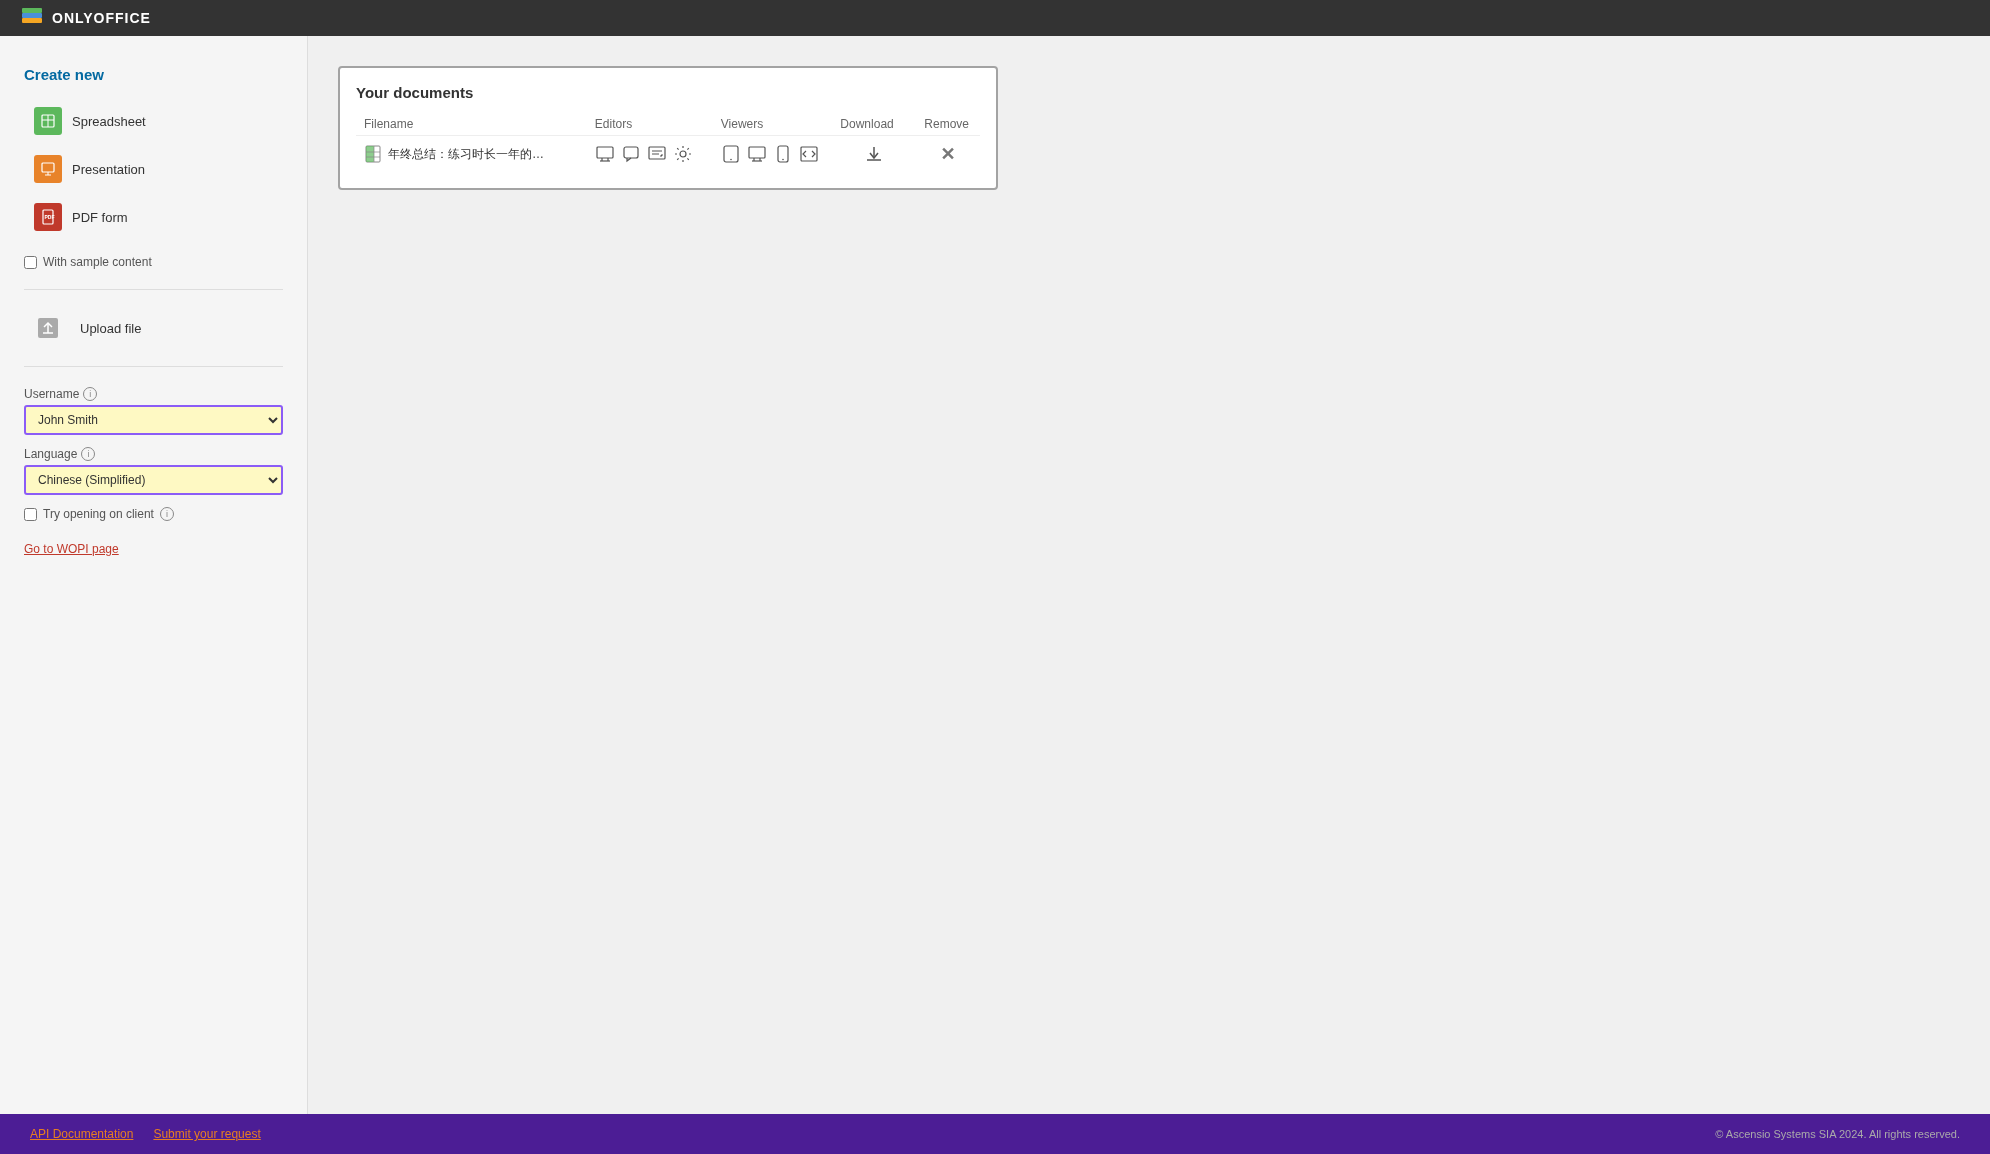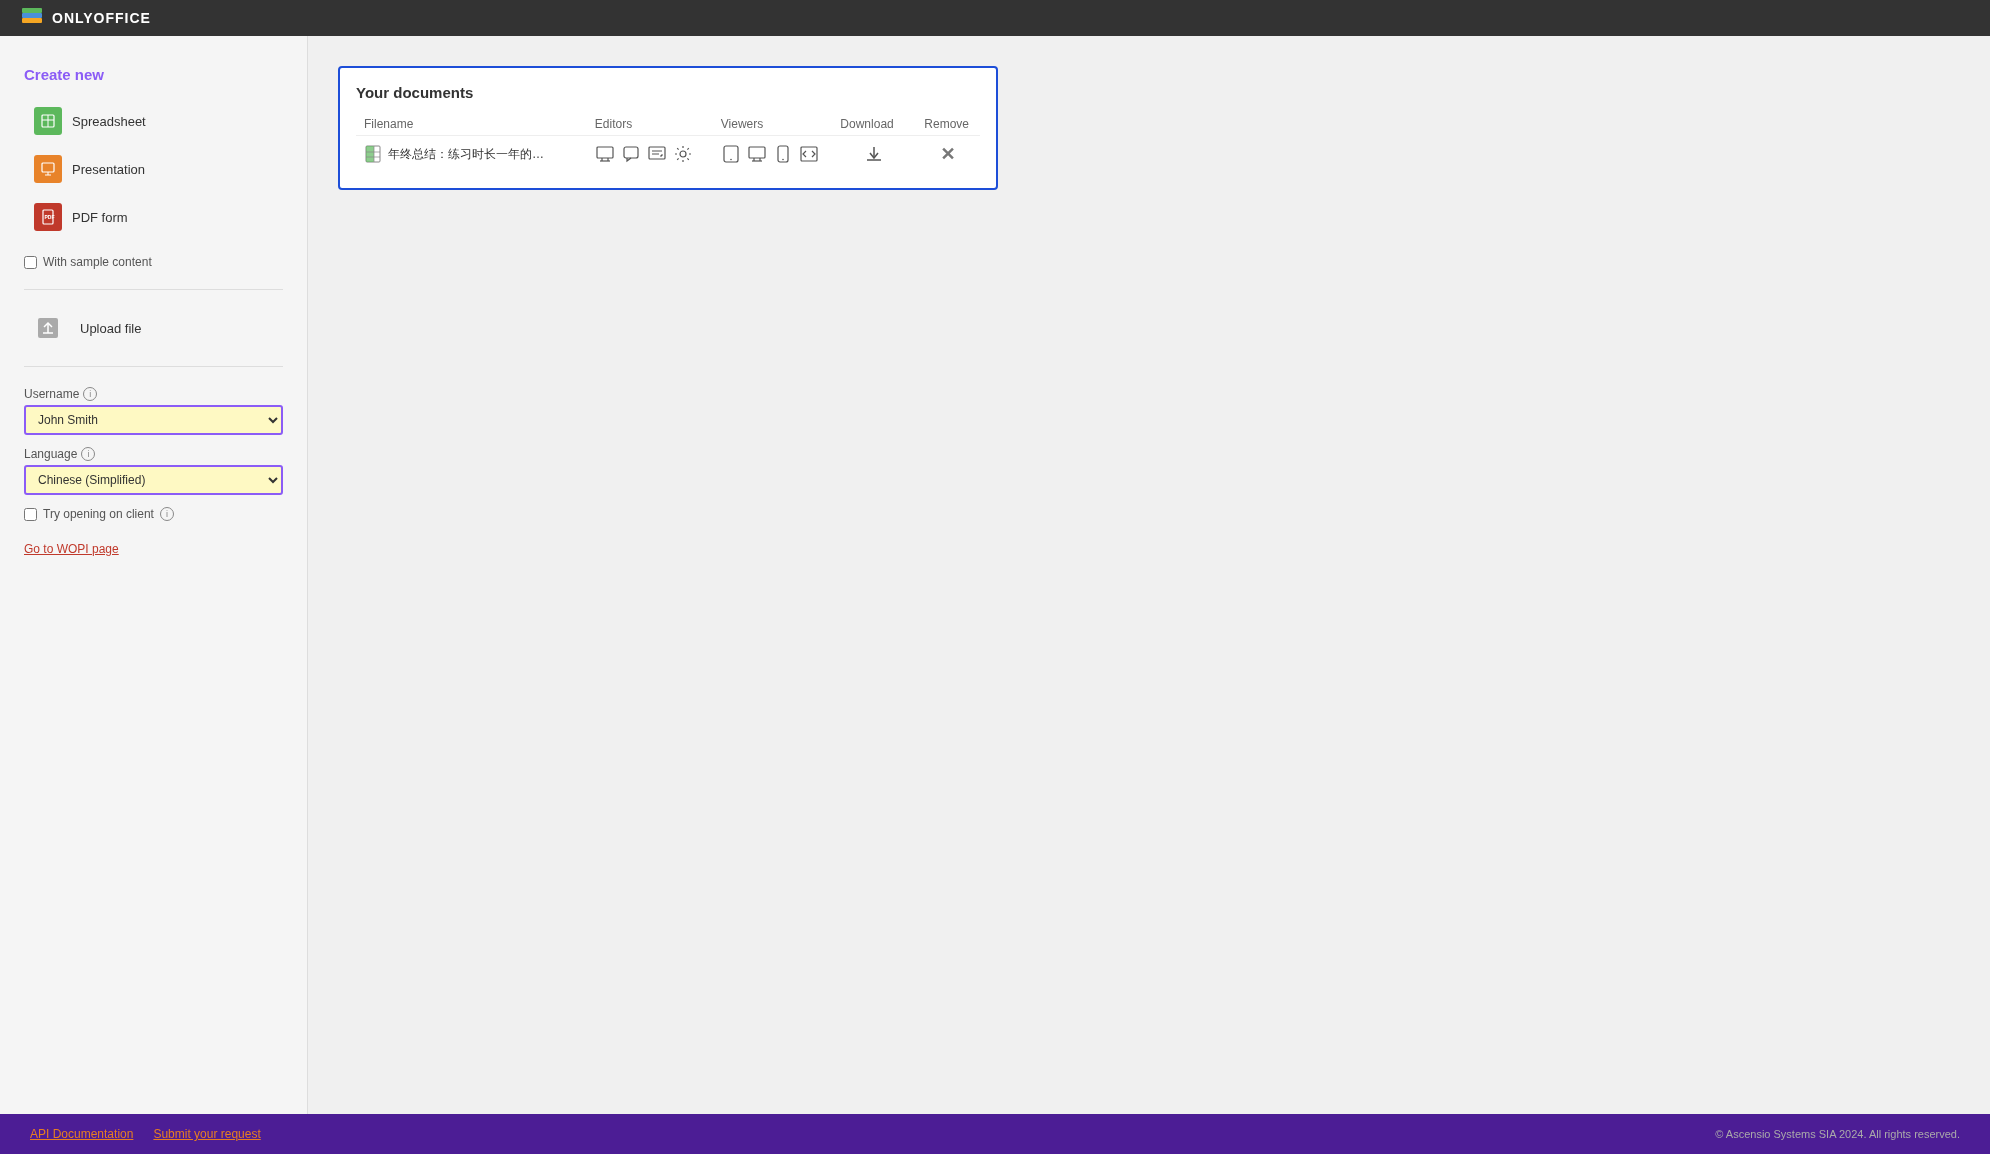--- a/index.html
+++ b/index.html
@@ -41,21 +41,21 @@
       width: 308px;
       background: #f5f5f5;
       border-right: 1px solid #ddd;
       padding: 30px 24px;
       flex-shrink: 0;
     }
 
     .section-title {
       font-size: 15px;
       font-weight: bold;
-      color: #8b5cf6;
+      color: #0369a1;
       margin-bottom: 16px;
     }
 
     .create-items {
       display: flex;
       flex-direction: column;
       gap: 4px;
       margin-bottom: 16px;
     }
 
@@ -187,21 +187,21 @@
 
     
     .content {
       flex: 1;
       padding: 30px;
       background: #f0f0f0;
     }
 
     .documents-panel {
       background: white;
-      border: 2px solid #1d4ed8;
+      border: 2px solid #a3a3a3;
       border-radius: 4px;
       padding: 16px;
       max-width: 660px;
     }
 
     .panel-title {
       font-size: 15px;
       font-weight: bold;
       color: #333;
       margin-bottom: 12px;

